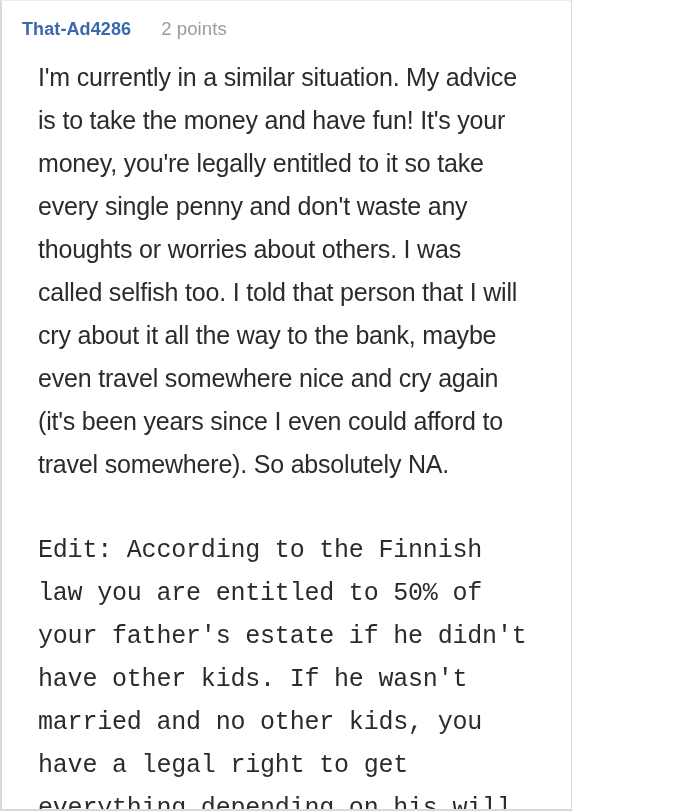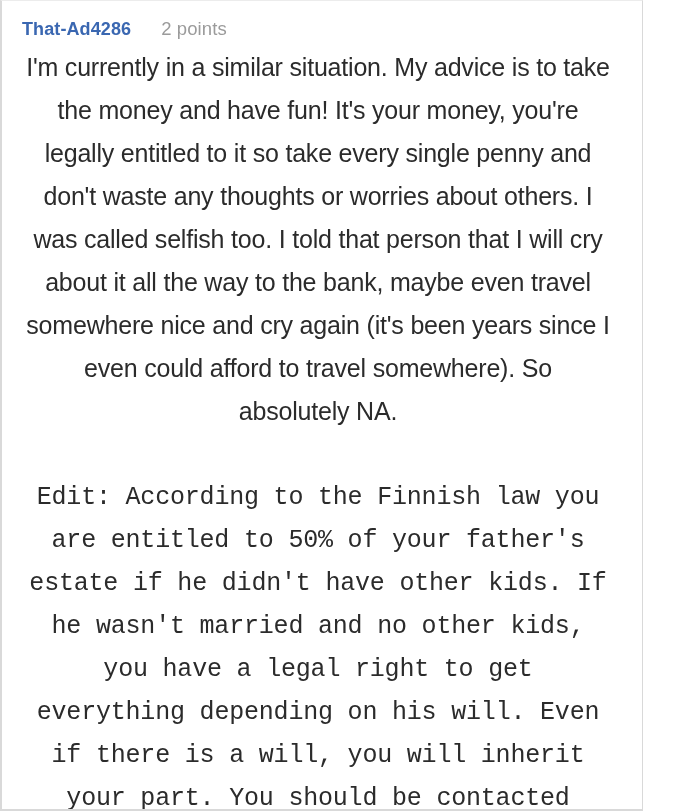--- a/index.html
+++ b/index.html
@@ -4,21 +4,21 @@
 <style>
   html, body {
     margin: 0;
     padding: 0;
     background: #ffffff;
     font-family: "Liberation Sans", "DejaVu Sans", sans-serif;
   }
   .comment-card {
     position: relative;
     box-sizing: border-box;
-    width: 643px;
+    width: 572px;
     height: 811px;
     background: #ffffff;
     border-top: 1px solid #ececec;
     border-left: 2px solid #d9d9d9;
     border-right: 1px solid #d9d9d9;
     border-bottom: 2px solid #d9d9d9;
     padding: 17px 28px 0 20px;
     overflow: hidden;
   }
   .comment-header {
@@ -43,22 +43,21 @@
   .meta.points { margin-left: 30px; }
   .meta.timestamp { margin-left: 26px; }
   .comment-body {
     color: #2b2b2b;
     font-size: 25px;
     line-height: 43px;
     letter-spacing: -0.2px;
     max-width: 632px;
   }
   .comment-body p {
-    margin: 4px;
-    text-align: center;
+    margin: 16px;
   }
   .comment-body p + p {
     margin-top: 43px;
     font-family: Liberation Mono, monospace;
   }
 </style>
 </head>
 <body>
 
 <div class="comment-card">

